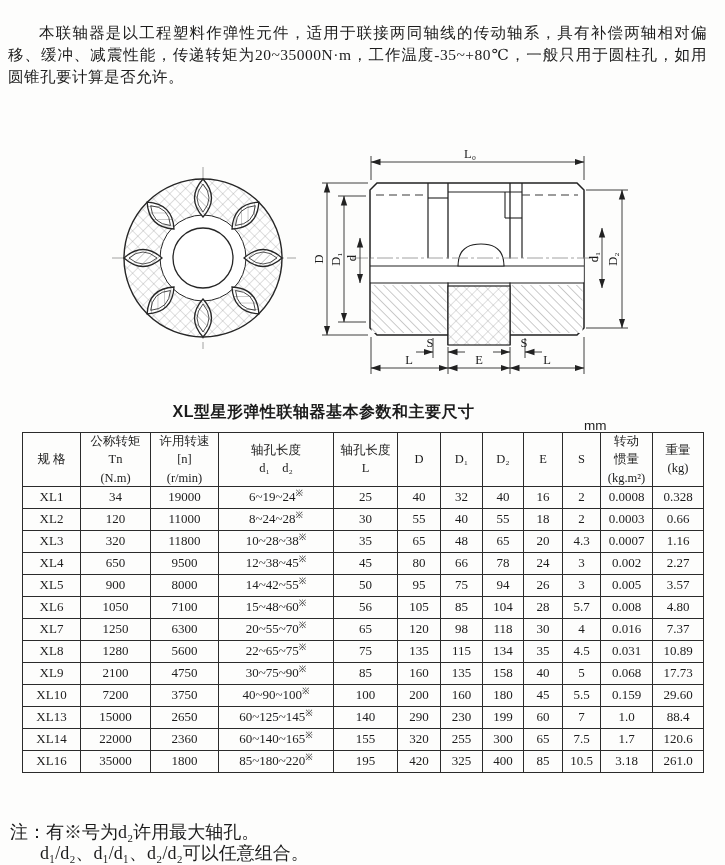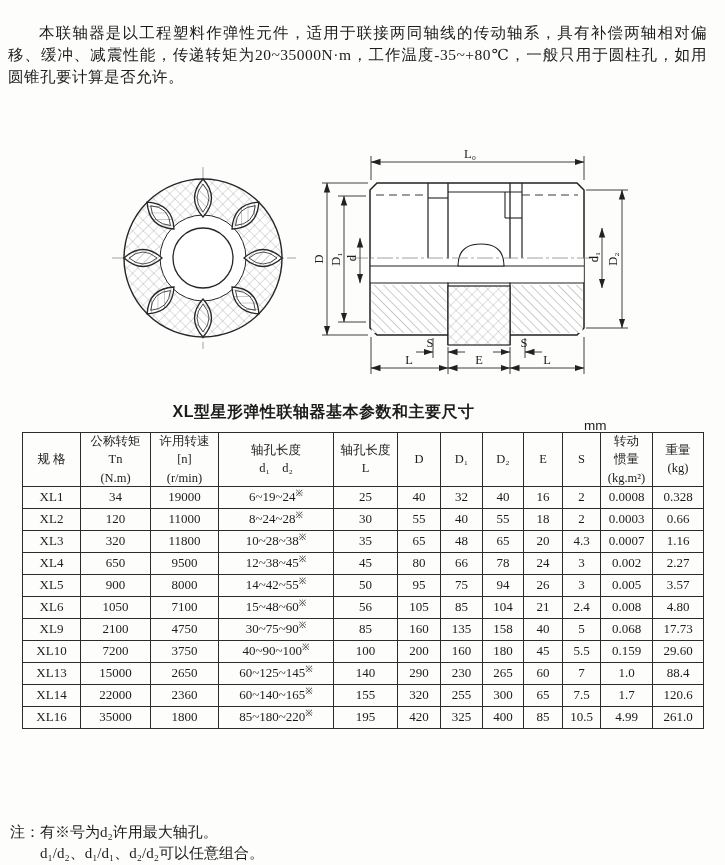--- a/index.html
+++ b/index.html
@@ -33,21 +33,21 @@
   table.params th,table.params td{
     border:1px solid #2b2b2b;text-align:center;vertical-align:middle;
     padding:0 1px;overflow:hidden;
   }
   table.params th{
     font-weight:normal;font-size:12.5px;line-height:1.3;height:44px;
   }
   table.params th .hline+.hline{margin-top:2px;}
   table.params td{font-size:13px;height:21px;}
   table.params td sup{font-size:9px;vertical-align:super;line-height:0;}
-  .notes{position:absolute;top:822px;left:10px;font-size:15px;line-height:21px;}
+  .notes{position:absolute;top:822px;left:10px;font-size:18px;line-height:21px;}
   .notes .note-line2{margin-left:30px;text-align:right;}
   svg text{font-family:"Liberation Serif","DejaVu Serif",serif;fill:#1c1c1c;}
 </style>
 </head>
 <body>
 
 <div class="page">
 
   <p class="intro">本联轴器是以工程塑料作弹性元件，适用于联接两同轴线的传动轴系，具有补偿两轴相对偏移、缓冲、减震性能，传递转矩为20~35000N·m，工作温度-35~+80℃，一般只用于圆柱孔，如用圆锥孔要计算是否允许。</p>
 
@@ -338,24 +338,52 @@
         </tr>
         <tr>
           <td>XL6</td>
           <td>1050</td>
           <td>7100</td>
           <td>15~48~60<sup>※</sup></td>
           <td>56</td>
           <td>105</td>
           <td>85</td>
           <td>104</td>
-          <td>21</td>
-          <td>2.4</td>
+          <td>28</td>
+          <td>5.7</td>
           <td>0.008</td>
           <td>4.80</td>
+        </tr>
+        <tr>
+          <td>XL7</td>
+          <td>1250</td>
+          <td>6300</td>
+          <td>20~55~70<sup>※</sup></td>
+          <td>65</td>
+          <td>120</td>
+          <td>98</td>
+          <td>118</td>
+          <td>30</td>
+          <td>4</td>
+          <td>0.016</td>
+          <td>7.37</td>
+        </tr>
+        <tr>
+          <td>XL8</td>
+          <td>1280</td>
+          <td>5600</td>
+          <td>22~65~75<sup>※</sup></td>
+          <td>75</td>
+          <td>135</td>
+          <td>115</td>
+          <td>134</td>
+          <td>35</td>
+          <td>4.5</td>
+          <td>0.031</td>
+          <td>10.89</td>
         </tr>
         <tr>
           <td>XL9</td>
           <td>2100</td>
           <td>4750</td>
           <td>30~75~90<sup>※</sup></td>
           <td>85</td>
           <td>160</td>
           <td>135</td>
           <td>158</td>
@@ -379,21 +407,21 @@
           <td>29.60</td>
         </tr>
         <tr>
           <td>XL13</td>
           <td>15000</td>
           <td>2650</td>
           <td>60~125~145<sup>※</sup></td>
           <td>140</td>
           <td>290</td>
           <td>230</td>
-          <td>265</td>
+          <td>199</td>
           <td>60</td>
           <td>7</td>
           <td>1.0</td>
           <td>88.4</td>
         </tr>
         <tr>
           <td>XL14</td>
           <td>22000</td>
           <td>2360</td>
           <td>60~140~165<sup>※</sup></td>
@@ -410,21 +438,21 @@
           <td>XL16</td>
           <td>35000</td>
           <td>1800</td>
           <td>85~180~220<sup>※</sup></td>
           <td>195</td>
           <td>420</td>
           <td>325</td>
           <td>400</td>
           <td>85</td>
           <td>10.5</td>
-          <td>4.99</td>
+          <td>3.18</td>
           <td>261.0</td>
         </tr>
       </tbody>
   </table>
 
   <div class="notes">
     <div class="note-line1">注：有※号为d₂许用最大轴孔。</div>
     <div class="note-line2">d₁/d₂、d₁/d₁、d₂/d₂可以任意组合。</div>
   </div>
 

